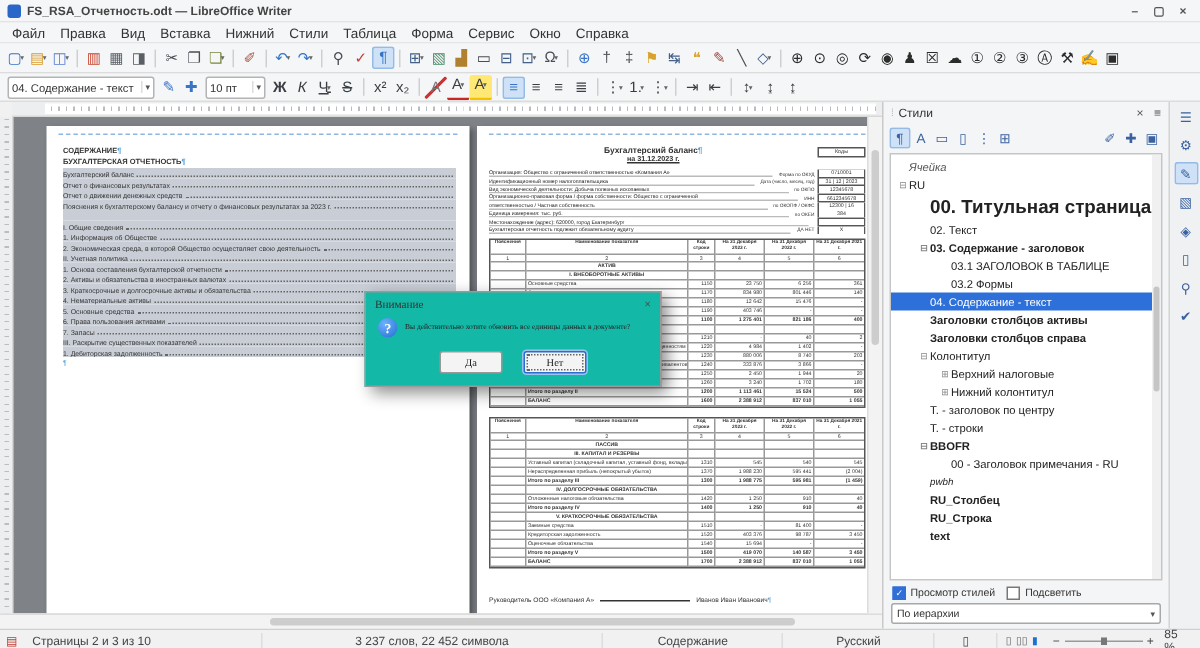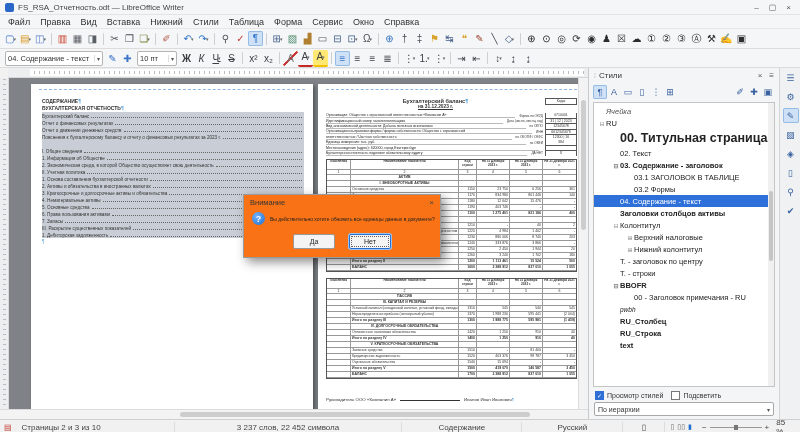--- a/index.html
+++ b/index.html
@@ -1,20 +1,20 @@
 <!DOCTYPE html>
 <html><head>
 <meta charset="utf-8">
 <style>
   html,body{margin:0;padding:0;}
   body{width:800px;height:432px;overflow:hidden;position:relative;background:#f1f1f1;
        font-family:"Liberation Sans",sans-serif;color:#333;-webkit-font-smoothing:antialiased;}
   .nw{white-space:nowrap;}
   
-  .titlebar{height:14px;background:#f5f6f7;display:flex;align-items:center;padding:0 5px;border-bottom:1px solid #e3e3e3;}
+  .titlebar{height:14px;background:#f5f6f7;display:flex;align-items:center;padding:0 5px;border-bottom:1px solid #e3e3e3;font-weight:bold;}
   .app-ico{width:9px;height:9px;background:#2a66c8;border-radius:2px;margin-right:4px;}
   .title-text{font-size:8px;color:#444;}
   .win-btns{margin-left:auto;display:flex;gap:10px;font-size:8px;color:#555;padding-right:4px;}
   .win-btns span{cursor:default;}
   
   .menubar{height:13px;background:#f5f6f7;display:flex;align-items:center;padding-left:3px;border-bottom:1px solid #e6e6e6;}
   .menu-item{font-size:9px;color:#333;padding:0 5px;}
   
   .tb{display:flex;align-items:center;background:#f5f6f7;border-bottom:1px solid #dcdcdc;padding-left:3px;overflow:hidden;}
   .tb1{height:19px;}
@@ -69,21 +69,21 @@
   .bcell{border-right:1px solid #999;border-bottom:1px solid #999;font-size:3.5px;line-height:5px;height:5px;overflow:hidden;white-space:nowrap;padding:0 1px;}
   .brow .bcell:last-child{border-right:none;}
   .bhead .bcell{height:9px;font-size:3.2px;line-height:3.4px;white-space:normal;text-align:center;font-weight:bold;overflow:hidden;}
   .bnums .bcell{height:4px;line-height:4px;text-align:center;}
   .num{text-align:right;}
   .brow.sec .name{text-align:center;font-weight:bold;}
   .brow.tot{font-weight:bold;}
   .bfoot{margin-top:16px;font-size:4.4px;display:flex;align-items:baseline;}
   .sigline{flex:0 0 60px;border-bottom:1px solid #333;margin:0 4px;height:5px;}
   
-  .dialog{position:absolute;left:243px;top:194px;width:196px;background:#f97316;border:1px solid #9a9a9a;box-shadow:4px 4px 10px rgba(0,0,0,.45);z-index:50;}
+  .dialog{position:absolute;left:243px;top:194px;width:196px;background:#14b8a6;border:1px solid #9a9a9a;box-shadow:4px 4px 10px rgba(0,0,0,.45);z-index:50;font-family:Liberation Serif, serif;}
   .dlg-title{height:14px;display:flex;align-items:center;padding:0 6px;font-size:7.5px;color:#333;}
   .dlg-close{margin-left:auto;font-size:8px;color:#444;}
   .dlg-body{display:flex;align-items:center;padding:3px 8px 2px 8px;}
   .dlg-ico{width:13px;height:13px;border-radius:50%;background:radial-gradient(circle at 35% 30%,#6fb1ff,#1f6fd0);color:#fff;font-size:9px;font-weight:bold;display:flex;align-items:center;justify-content:center;flex:0 0 auto;margin-right:5px;}
   .dlg-msg{font-size:5px;white-space:nowrap;color:#222;}
   .dlg-btns{display:flex;justify-content:center;gap:14px;padding:7px 0 8px 0;}
   .dlg-btn{width:40px;height:13px;background:#f4f4f4;border:1px solid #999;border-radius:2px;font-size:7px;display:flex;align-items:center;justify-content:center;color:#222;}
   .dlg-btn.focus{border:1px solid #2a6fd0;box-shadow:0 0 0 1px #9cc3ee;outline:1px dotted #666;outline-offset:-3px;}
   
   .sidebar{width:190px;background:#f4f5f6;border-left:1px solid #c9c9c9;display:flex;flex-direction:column;flex:0 0 auto;}
@@ -835,20 +835,24 @@
           <div class="trow lvl1 sel">
             <span class="exp"></span>
             <span class="lbl nw">04. Содержание - текст</span>
           </div>
 
           <div class="trow lvl1 bold">
             <span class="exp"></span>
             <span class="lbl nw">Заголовки столбцов активы</span>
           </div>
 
+          <div class="trow lvl1 bold">
+            <span class="exp"></span>
+            <span class="lbl nw">Заголовки столбцов справа</span>
+          </div>
 
 
           <div class="trow lvl1">
             <span class="exp">⊟</span>
             <span class="lbl nw">Колонтитул</span>
           </div>
 
           <div class="trow lvl2">
             <span class="exp">⊞</span>
             <span class="lbl nw">Верхний налоговые</span>

